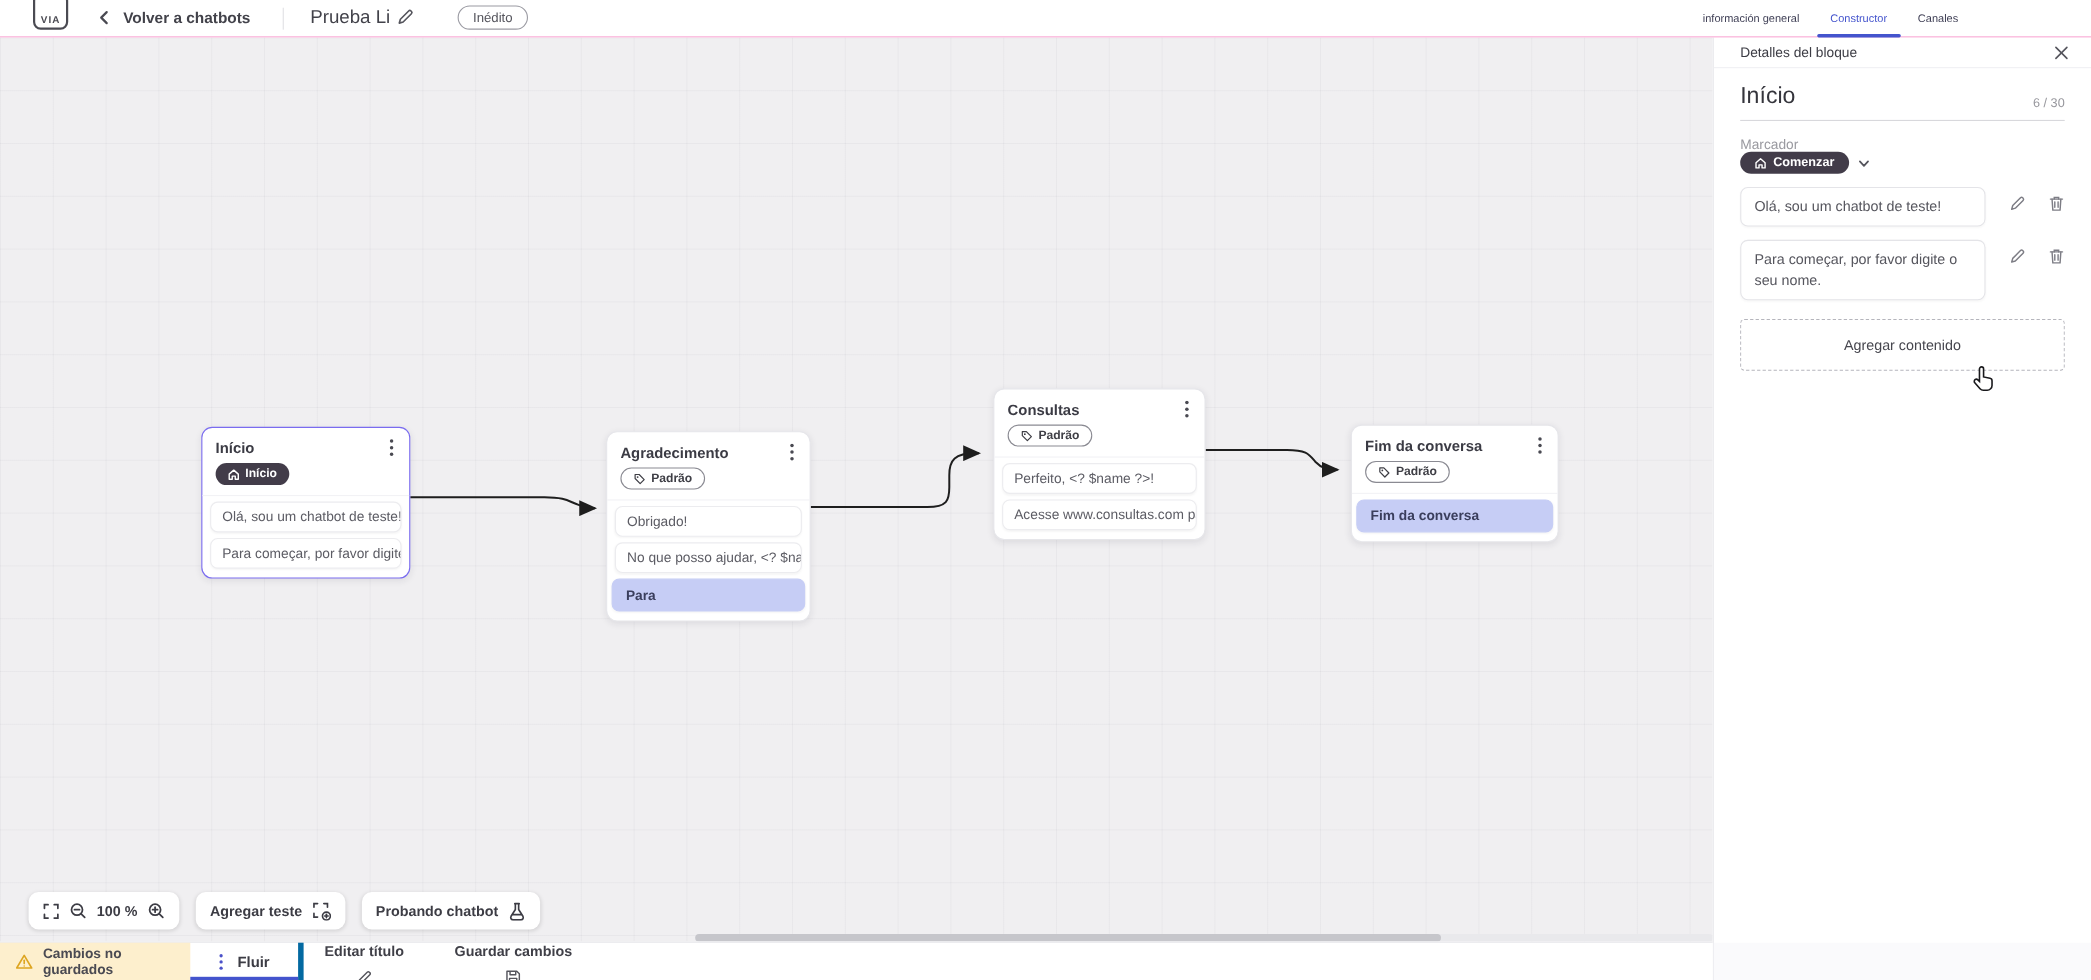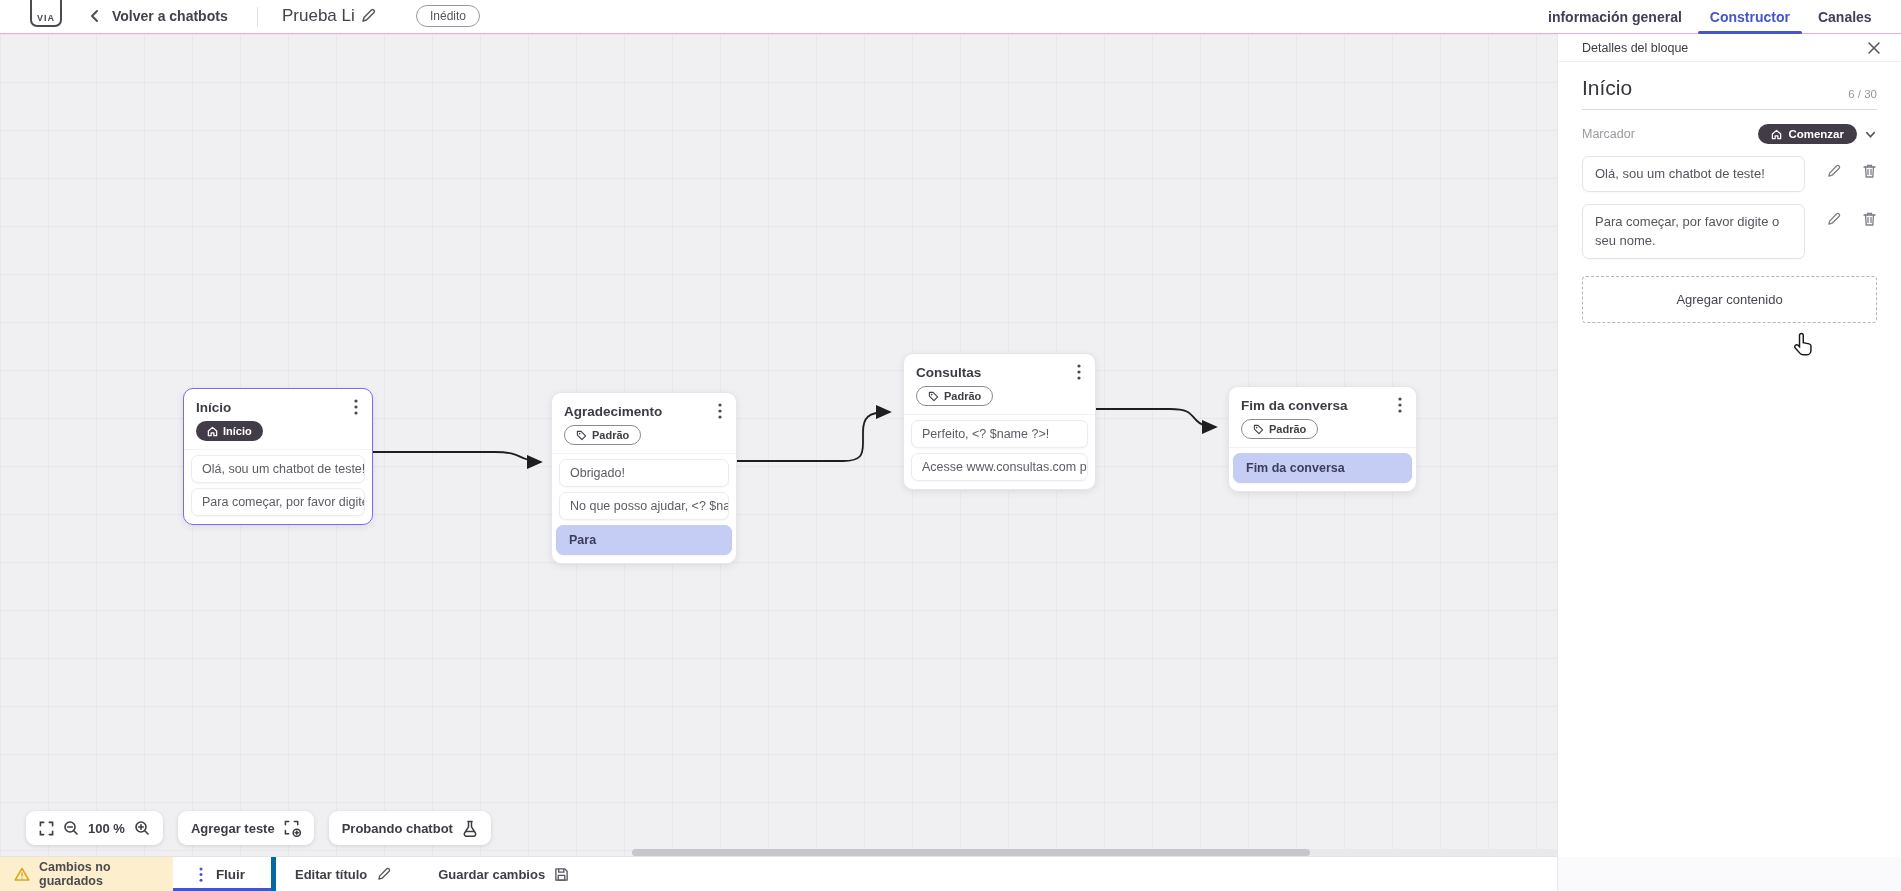--- a/index.html
+++ b/index.html
@@ -24,21 +24,21 @@
   .back-btn { position:absolute; left:86px; top:7px; color:#4a4a52; cursor:pointer; }
   .back-label { position:absolute; left:112px; top:8px; font-size:14px; font-weight:bold; color:#42424a; }
   .tb-divider { position:absolute; left:257px; top:7px; width:1px; height:20px; background:#e0e0e4; }
   .tb-title { position:absolute; left:282px; top:6px; font-size:17px; color:#42424a; }
   .tb-pencil { position:absolute; left:360px; top:7px; color:#55555d; cursor:pointer; }
   .tb-badge {
     position:absolute; left:416px; top:5px; border:1px solid #9a9aa2; border-radius:999px;
     padding:3px 13px; font-size:12px; color:#55555d; background:#fff;
   }
   .tb-tabs { position:absolute; left:1548px; top:0; height:34px; display:flex; align-items:center; gap:28px; }
-  .tb-tab { position:relative; height:34px; display:flex; align-items:center; font-size:14px; font-weight:bold; color:#3f3f55; cursor:pointer; }
+  .tb-tab { position:relative; height:34px; display:flex; align-items:center; font-size:10px; font-weight:normal; color:#3f3f55; cursor:pointer; }
   .tb-tab.active { color:#4454cd; }
   .tb-tab.active::after {
     content:""; position:absolute; left:-12px; right:-12px; bottom:0; height:3px;
     background:#4454cd; border-radius:2px;
   }
 
   
   .canvas {
     position:absolute; top:34px; left:0; width:1557px; height:822px; overflow:hidden;
     background-color:#f0eff1;
@@ -100,21 +100,21 @@
     padding:0 20px 0 24px; border-bottom:1px solid #f0f0f3;text-align:right;
   }
   .panel-header-title { font-size:12.5px; color:#3c3c44; }
   .panel-close { color:#55555d; cursor:pointer; display:flex; }
   .panel-title-row {
     margin:14px 24px 0; border-bottom:1px solid #d8d8dc; padding-bottom:9px;
     display:flex; justify-content:space-between; align-items:flex-end;
   }
   .panel-title { font-size:21px; color:#35353c; }
   .panel-counter { font-size:11.5px; color:#96969c; }
-  .marker-row { margin:14px 24px 0 24px; display:flex; align-items:center; justify-content:space-between; }
+  .marker-row { margin:14px 24px 0 24px; display:flex; justify-content:space-between;flex-direction:column; }
   .marker-label { font-size:12.5px; color:#9a9aa0; }
   .marker-right { display:flex; align-items:center; gap:7px; }
   .marker-pill {
     display:inline-flex; align-items:center; gap:6px; background:#423c49; color:#fff;
     font-size:11.5px; font-weight:bold; padding:4px 13px; border-radius:999px; cursor:pointer;
   }
   .marker-chevron { color:#55555d; display:flex; cursor:pointer; }
 
   .panel-tabs {
     margin:18px 24px 0; display:flex; align-items:center; gap:26px;
@@ -158,21 +158,21 @@
     padding-left:14px; font-size:12.5px; font-weight:bold; color:#4a4a52; flex:none;
   }
   .warn-icon { color:#dda521; display:flex; }
   .bb-tab {
     position:relative; width:103px; display:flex; align-items:center; justify-content:center; gap:13px;
     border-right:5px solid #0369a1; cursor:pointer;
   }
   .bb-tab::after { content:""; position:absolute; left:0; right:0; bottom:0; height:3px; background:#4454cd; }
   .bb-tab-dots { color:#4b51c9; display:flex; cursor:pointer; }
   .bb-tab-label { font-size:13.5px; font-weight:bold; color:#3c3c44; }
-  .bb-action { display:flex; align-items:center; gap:9px; font-size:13px; font-weight:bold; color:#3f3f47; cursor:pointer; }
+  .bb-action { display:flex; align-items:center; gap:9px; font-size:13px; font-weight:bold; color:#3f3f47; cursor:pointer;flex-direction:column; }
   .bb-edit { margin-left:19px; }
   .bb-save { margin-left:46px; }
   .bb-action .ico { color:#55555d; display:flex; }
 
   
   .cursor { position:absolute; left:1793px; top:332px; z-index:60; pointer-events:none; }
 </style>
 </head>
 <body>
 

